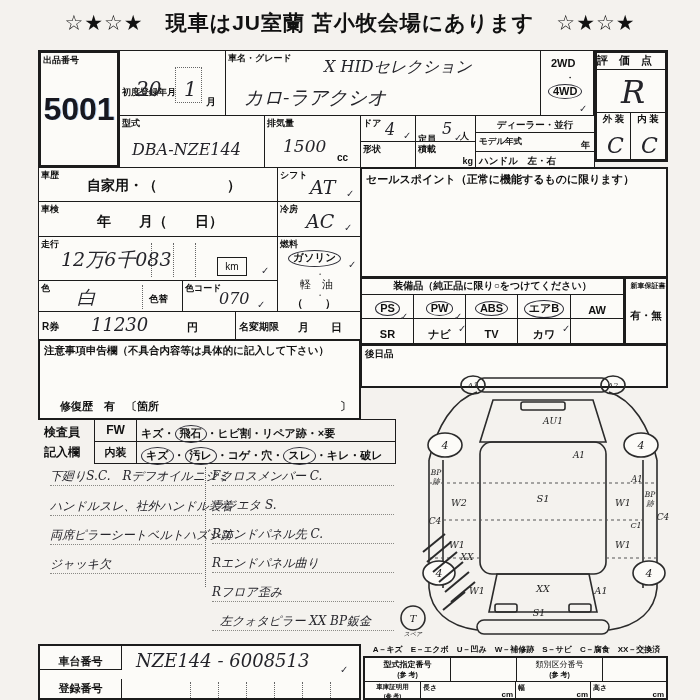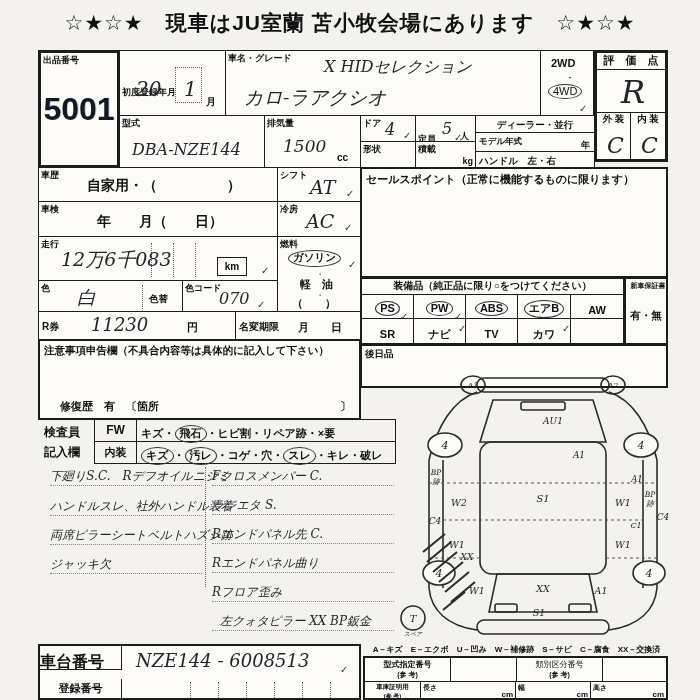--- a/index.html
+++ b/index.html
@@ -43,26 +43,26 @@
 
   <div class="cell" style="left:225px;top:50px;width:316px;height:66px;">
     <span class="lbl" style="left:2px;top:1px;font-size:9px;">車名・グレード</span>
     <span class="hw" style="left:98px;top:6px;font-size:16px;text-align:center;">X HIDセレクション</span>
     <span class="hw" style="left:18px;top:34px;font-size:19px;">カロ-ラアクシオ</span>
   </div>
 
   <div class="cell" style="left:540px;top:50px;width:54px;height:66px;">
     <span class="pr" style="left:10px;top:6px;font-size:11px;font-weight:bold;">2WD</span>
     <span class="pr" style="left:24px;top:20px;font-size:10px;">・</span>
-    <span class="pr circ" style="position:absolute;left:7px;top:33px;font-size:11px;font-weight:normal;">4WD</span>
+    <span class="pr circ" style="position:absolute;left:7px;top:33px;font-size:11px;font-weight:bold;">4WD</span>
     <span class="chk" style="left:38px;top:52px;">✓</span>
   </div>
 
   <div class="cell" style="left:594px;top:50px;width:74px;height:112px;border-width:3px;">
-    <div class="nob" style="left:0;top:0;width:100%;height:17px;border-bottom:1.5px solid #1c1c1c;text-align:center;font-size:11px;font-weight:bold;">評　価　点</div>
+    <div class="nob" style="left:0;top:0;width:100%;height:17px;border-bottom:1.5px solid #1c1c1c;text-align:left;font-size:11px;font-weight:bold;">評　価　点</div>
     <span class="hw" style="left:24px;top:20px;font-size:32px;">R</span>
     <div class="nob" style="left:0;top:59px;width:34px;height:17px;border-top:1.5px solid #1c1c1c;border-right:1.5px solid #1c1c1c;text-align:center;font-size:9.5px;font-weight:bold;">外 装</div>
     <div class="nob" style="left:34px;top:59px;width:34px;height:17px;border-top:1.5px solid #1c1c1c;text-align:center;font-size:9.5px;font-weight:bold;">内 装</div>
     <div class="nob" style="left:0;top:76px;width:34px;height:30px;border-right:1.5px solid #1c1c1c;"></div>
     <span class="hw" style="left:10px;top:80px;font-size:22px;">C</span>
     <span class="hw" style="left:44px;top:80px;font-size:22px;">C</span>
   </div>
 
   <div class="cell" style="left:119px;top:115px;width:146px;height:53px;">
     <span class="lbl" style="left:2px;top:1px;font-size:9px;">型式</span>
@@ -123,30 +123,30 @@
     <span class="hw" style="left:28px;top:8px;font-size:19px;">AC</span>
     <span class="chk" style="left:66px;top:20px;">✓</span>
   </div>
 
   <div class="cell" style="left:38px;top:236px;width:240px;height:45px;">
     <span class="lbl" style="left:2px;top:1px;font-size:9px;">走行</span>
     <span class="dotv" style="left:112px;top:6px;height:34px;"></span>
     <span class="dotv" style="left:134px;top:6px;height:34px;"></span>
     <span class="dotv" style="left:156px;top:6px;height:34px;"></span>
     <span class="hw" style="left:22px;top:10px;font-size:19px;">12万6千083</span>
-    <span class="nob" style="left:178px;top:20px;width:30px;height:19px;border:1.3px solid #1c1c1c;text-align:center;font-size:10px;font-weight:bold;line-height:18px;">km</span>
+    <span class="nob" style="left:178px;top:20px;width:30px;height:19px;border:1.3px solid #1c1c1c;text-align:center;font-size:10px;font-weight:normal;line-height:18px;">km</span>
     <span class="chk" style="left:222px;top:28px;">✓</span>
   </div>
 
   <div class="cell" style="left:277px;top:236px;width:84px;height:76px;">
     <span class="lbl" style="left:2px;top:1px;font-size:9px;">燃料</span>
     <span class="pr circ" style="position:absolute;left:10px;top:13px;font-size:10.5px;font-weight:bold;">ガソリン</span>
     <span class="chk" style="left:70px;top:22px;">✓</span>
     <span class="pr" style="left:38px;top:32px;font-size:8px;">・</span>
-    <span class="pr" style="left:22px;top:40px;font-size:11px;font-weight:bold;">軽　油</span>
+    <span class="pr" style="left:22px;top:40px;font-size:11px;font-weight:normal;">軽　油</span>
     <span class="pr" style="left:38px;top:53px;font-size:8px;">・</span>
     <span class="pr" style="left:14px;top:59px;font-size:11px;font-weight:bold;">（　　）</span>
   </div>
 
   <div class="cell" style="left:38px;top:280px;width:145px;height:32px;">
     <span class="lbl" style="left:2px;top:1px;font-size:9px;">色</span>
     <span class="hw" style="left:38px;top:4px;font-size:19px;">白</span>
     <span class="dotv" style="left:103px;top:4px;height:24px;"></span>
     <span class="pr" style="left:110px;top:12px;font-size:9.5px;font-weight:bold;">色替</span>
   </div>
@@ -300,21 +300,21 @@
       <text x="146" y="254" font-size="9.5">S1</text>
       <text x="208" y="232" font-size="9.5">A1</text>
       <text x="20" y="260" font-size="10">T</text>
       <text x="20" y="274" font-size="6">スペア</text>
     </g>
   </svg>
 
   <div class="nob" style="left:365px;top:644px;width:303px;text-align:center;font-size:8px;font-weight:bold;white-space:nowrap;">A－キズ　E－エクボ　U－凹み　W－補修跡　S－サビ　C－腐食　XX－交換済</div>
 
   <div class="cell" style="left:38px;top:644px;width:323px;height:56px;border-width:2px;">
-    <div class="nob" style="left:0;top:0;width:82px;height:24px;border-right:1.5px solid #1c1c1c;border-bottom:1.5px solid #1c1c1c;text-align:left;font-size:16px;font-weight:bold;line-height:31px;">車台番号</div>
+    <div class="nob" style="left:0;top:0;width:82px;height:24px;border-right:1.5px solid #1c1c1c;border-bottom:1.5px solid #1c1c1c;text-align:center;font-size:11px;font-weight:bold;line-height:31px;">車台番号</div>
     <span class="hw" style="left:96px;top:4px;font-size:18px;">NZE144 - 6008513</span>
     <span class="chk" style="left:300px;top:18px;">✓</span>
     <div class="nob" style="left:0;top:33px;width:82px;height:20px;border-right:1.5px solid #1c1c1c;text-align:center;font-size:11px;font-weight:bold;line-height:19px;">登録番号</div>
     <span class="dotv" style="left:150px;top:36px;height:16px;"></span>
     <span class="dotv" style="left:178px;top:36px;height:16px;"></span>
     <span class="dotv" style="left:206px;top:36px;height:16px;"></span>
     <span class="dotv" style="left:234px;top:36px;height:16px;"></span>
     <span class="dotv" style="left:262px;top:36px;height:16px;"></span>
     <span class="dotv" style="left:290px;top:36px;height:16px;"></span>
   </div>

